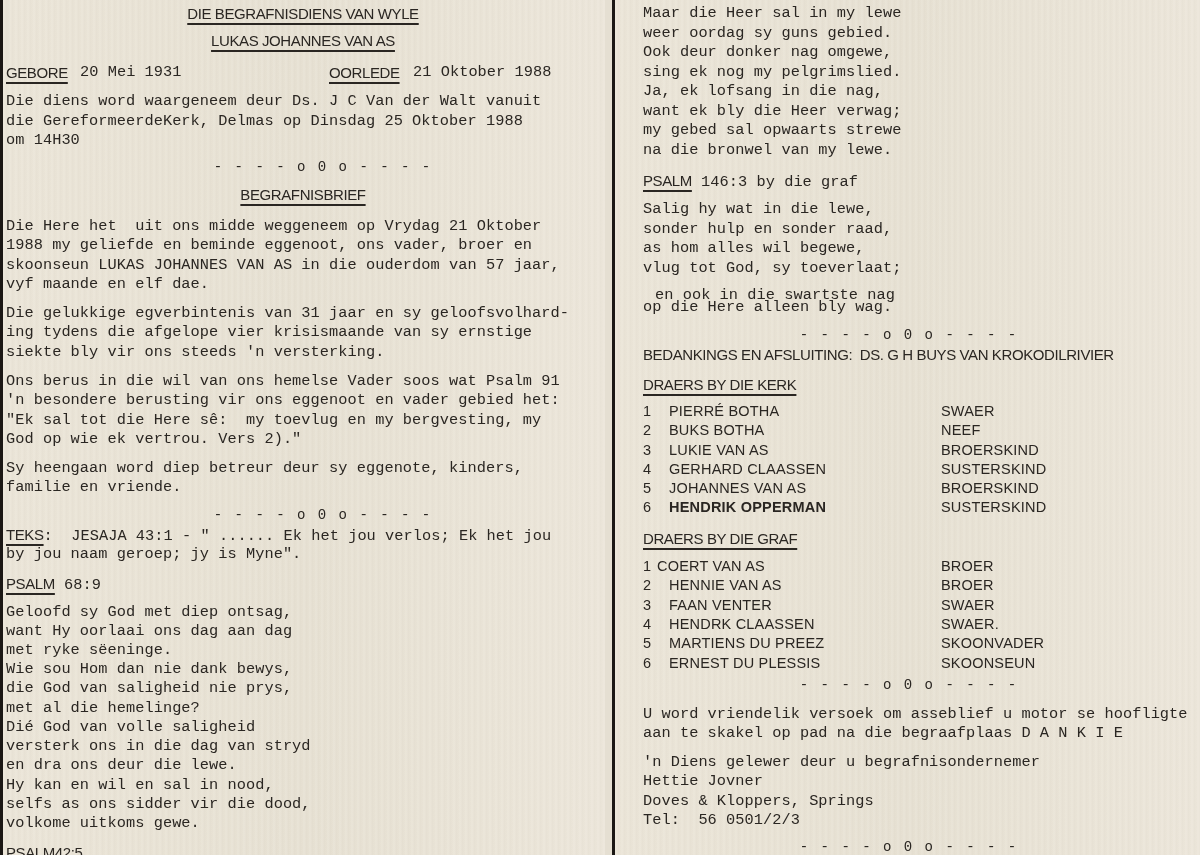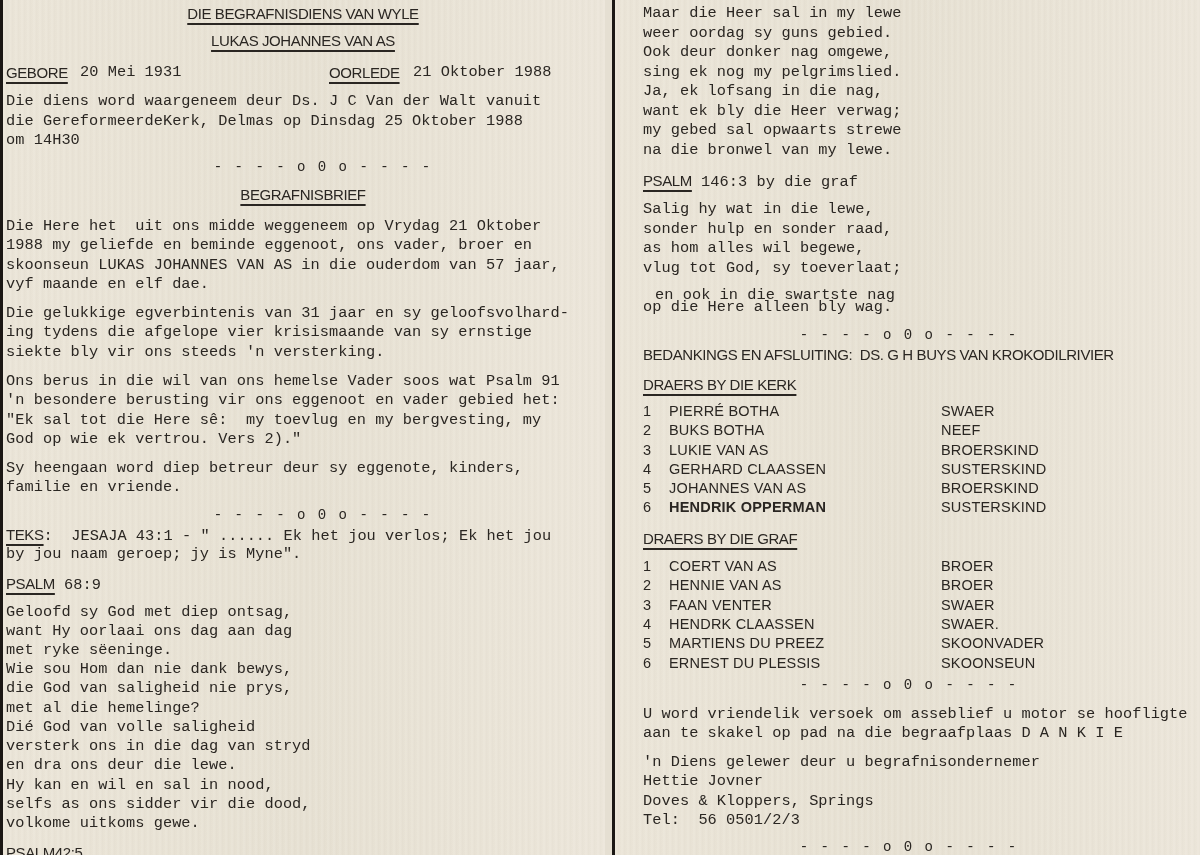--- a/index.html
+++ b/index.html
@@ -154,21 +154,21 @@
       <span class="row" style="top:499px; left:28px;">6</span>
       <span class="row" style="top:499px; left:54px;font-weight:bold;">HENDRIK OPPERMAN</span>
       <span class="row" style="top:499px; left:326px;">SUSTERSKIND</span>
     </div>
   </div>
 
   <div class="t u hdr" style="top:529px; left:28px;">DRAERS BY DIE GRAF</div>
   <div>
     <div>
       <span class="row" style="top:558px; left:28px;">1</span>
-      <span class="row" style="top:558px; left:54px;">COERT VAN AS</span>
+      <span class="row" style="top:558px; left:42px;">COERT VAN AS</span>
       <span class="row" style="top:558px; left:326px;">BROER</span>
     </div>
     <div>
       <span class="row" style="top:577px; left:28px;">2</span>
       <span class="row" style="top:577px; left:54px;">HENNIE VAN AS</span>
       <span class="row" style="top:577px; left:326px;">BROER</span>
     </div>
     <div>
       <span class="row" style="top:597px; left:28px;">3</span>
       <span class="row" style="top:597px; left:54px;">FAAN VENTER</span>

